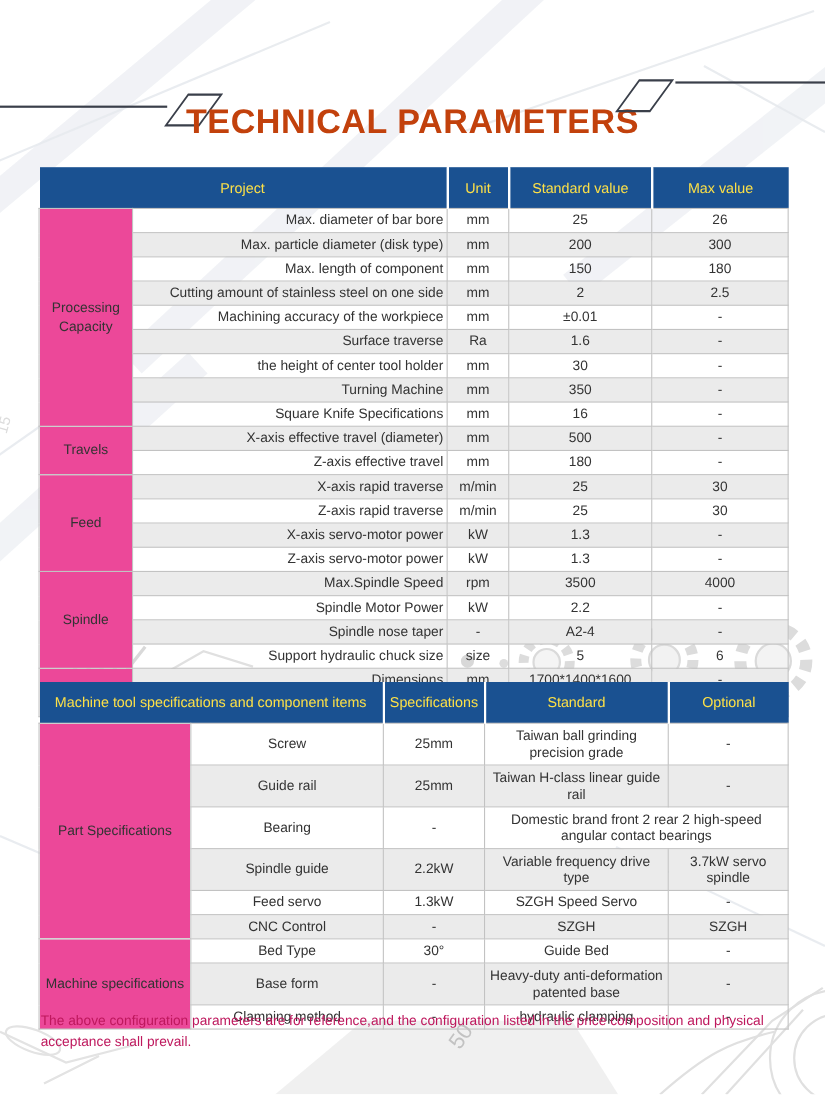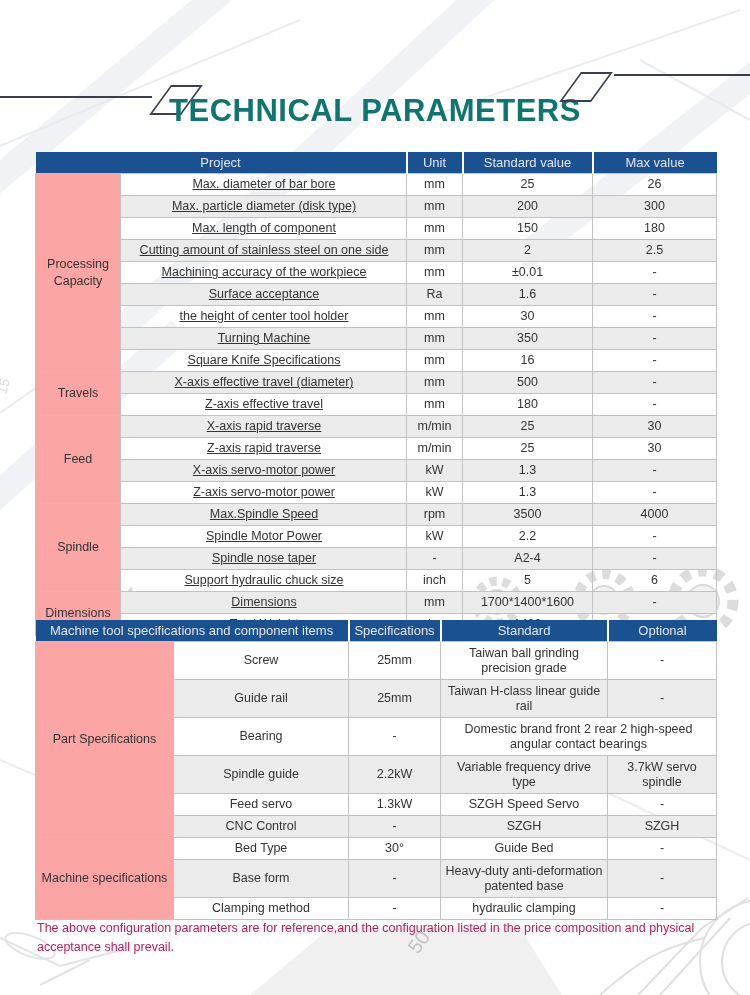--- a/index.html
+++ b/index.html
@@ -3,39 +3,39 @@
 <meta charset="utf-8">
 <style>
   html,body{margin:0;padding:0;}
   .page{position:relative;width:750px;height:995px;background:#ffffff;overflow:hidden;
         font-family:"Liberation Sans","DejaVu Sans",sans-serif;color:#333;}
   .bg{position:absolute;left:0;top:0;z-index:1;}
   .content{position:relative;z-index:2;}
 
   
   .title{position:absolute;left:0;top:72px;width:100%;text-align:center;
-         font-size:31px;font-weight:bold;letter-spacing:.5px;color:#0f766e;}
+         font-size:31px;font-weight:bold;letter-spacing:.5px;color:#c2410c;}
   .deco{position:absolute;border-color:#3a3f4a;}
   .line-left{left:0;top:96px;width:152px;border-top:2px solid #3a3f4a;}
   .para-left{left:160px;top:85px;width:28px;height:26px;border:2px solid #3a3f4a;transform:skewX(-36deg);}
   .para-right{left:570px;top:72px;width:28px;height:26px;border:2px solid #3a3f4a;transform:skewX(-36deg);}
   .line-right{left:614px;top:74px;width:136px;border-top:2px solid #3a3f4a;}
 
   
   table{border-collapse:collapse;table-layout:fixed;width:681px;font-size:12.5px;color:#333;}
   .t1{position:absolute;left:35px;top:152px;}
   .t2{position:absolute;left:35px;top:620px;border-radius:32px;}
-  thead th{background:#1a5191;color:#e5e5e5;font-weight:400;font-size:13px;height:21px;
+  thead th{background:#1a5191;color:#fde047;font-weight:400;font-size:13px;height:37px;
            padding:0 2px;border-left:2px solid #ffffff;overflow:hidden;white-space:nowrap;}
   thead th:first-child{border-left:none;}
   tbody td{border:1px solid #c2c2c2;height:19px;padding:1px 3px;text-align:center;
            line-height:1.15;vertical-align:middle;overflow:hidden;}
   tbody tr:nth-child(even) td:not(.sec){background:#ebebeb;}
-  td.sec{background:#fca5a5;text-align:center;line-height:1.3;}
-  .t1 td.item{text-align:center;padding-left:4px;text-decoration:underline;}
+  td.sec{background:#ec4899;text-align:center;line-height:1.3;}
+  .t1 td.item{text-align:right;padding-left:4px;}
   .t2 tr.h2 td{height:35px;}
   .t2 tr.h1 td{height:19px;}
 
   
   .footer{position:absolute;left:37px;top:906px;width:696px;font-size:12.5px;
           line-height:1.55;color:#be185d;}
 </style>
 </head>
 <body>
 
@@ -145,21 +145,21 @@
             <td>2</td>
             <td>2.5</td>
           </tr>
         <tr>
             <td class="item">Machining accuracy of the workpiece</td>
             <td>mm</td>
             <td>±0.01</td>
             <td>-</td>
           </tr>
         <tr>
-            <td class="item">Surface acceptance</td>
+            <td class="item">Surface traverse</td>
             <td>Ra</td>
             <td>1.6</td>
             <td>-</td>
           </tr>
         <tr>
             <td class="item">the height of center tool holder</td>
             <td>mm</td>
             <td>30</td>
             <td>-</td>
           </tr>
@@ -230,21 +230,21 @@
             <td>-</td>
           </tr>
         <tr>
             <td class="item">Spindle nose taper</td>
             <td>-</td>
             <td>A2-4</td>
             <td>-</td>
           </tr>
         <tr>
             <td class="item">Support hydraulic chuck size</td>
-            <td>inch</td>
+            <td>size</td>
             <td>5</td>
             <td>6</td>
           </tr>
 
         <tr>
           <td class="sec" rowspan="2">Dimensions</td>
           <td class="item">Dimensions</td>
             <td>mm</td>
             <td>1700*1400*1600</td>
             <td>-</td>

